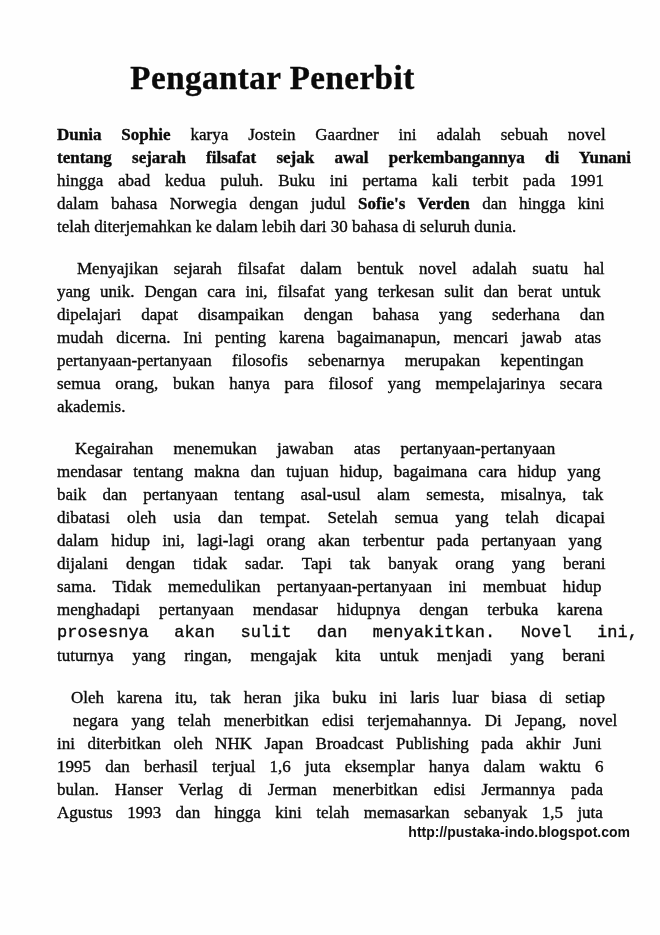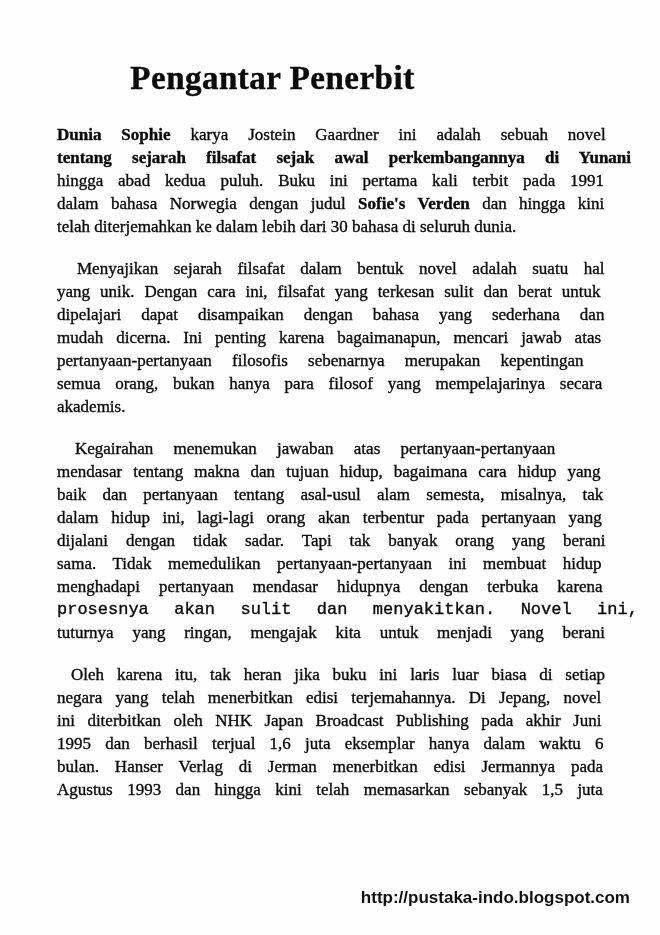--- a/index.html
+++ b/index.html
@@ -43,24 +43,24 @@
     font-size: 17px;
     white-space: nowrap;
     overflow: hidden;
     -webkit-text-stroke: 0.35px #0a0a0a;
   }
   .seg-wrap { display: inline-block; }
   .seg-bold { font-weight: bold; }
   .seg-italic { }
   .footer-url {
     position: absolute;
-    top: 888px;
+    top: 824px;
     right: 30px;
     font-family: "Liberation Sans", sans-serif;
-    font-size: 17px;
+    font-size: 14px;
     font-weight: bold;
     color: #111111;
   }
 </style>
 </head>
 <body>
 
 <div class="page">
   <div class="doc-title">Pengantar Penerbit</div>
 
@@ -78,30 +78,31 @@
         <div class="line fit" style="word-spacing: 15.69px;"><span class="seg-wrap"><span>dipelajari dapat disampaikan dengan bahasa yang sederhana dan</span></span></div>
         <div class="line fit" style="word-spacing: 8.65px;"><span class="seg-wrap"><span>mudah dicerna. Ini penting karena bagaimanapun, mencari jawab atas</span></span></div>
         <div class="line fit" style="word-spacing: 16px;"><span class="seg-wrap"><span>pertanyaan-pertanyaan filosofis sebenarnya merupakan kepentingan</span></span></div>
         <div class="line fit" style="word-spacing: 10.52px;"><span class="seg-wrap"><span>semua orang, bukan hanya para filosof yang mempelajarinya secara</span></span></div>
         <div class="line"><span class="seg-wrap"><span>akademis.</span></span></div>
       </div>
       <div class="paragraph">
         <div class="line fit" style="padding-left: 18px; word-spacing: 16px;"><span class="seg-wrap"><span>Kegairahan menemukan jawaban atas pertanyaan-pertanyaan</span></span></div>
         <div class="line fit" style="word-spacing: 6.78px;"><span class="seg-wrap"><span>mendasar tentang makna dan tujuan hidup, bagaimana cara hidup yang</span></span></div>
         <div class="line fit" style="word-spacing: 11.99px;"><span class="seg-wrap"><span>baik dan pertanyaan tentang asal-usul alam semesta, misalnya, tak</span></span></div>
+        <div class="line fit" style="word-spacing: 12.94px;"><span class="seg-wrap"><span>dibatasi oleh usia dan tempat. Setelah semua yang telah dicapai</span></span></div>
         <div class="line fit" style="word-spacing: 8.38px;"><span class="seg-wrap"><span>dalam hidup ini, lagi-lagi orang akan terbentur pada pertanyaan yang</span></span></div>
         <div class="line fit" style="word-spacing: 13.69px;"><span class="seg-wrap"><span>dijalani dengan tidak sadar. Tapi tak banyak orang yang berani</span></span></div>
         <div class="line fit" style="word-spacing: 12.3px;"><span class="seg-wrap"><span>sama. Tidak memedulikan pertanyaan-pertanyaan ini membuat hidup</span></span></div>
         <div class="line fit" style="word-spacing: 14.79px;"><span class="seg-wrap"><span>menghadapi pertanyaan mendasar hidupnya dengan terbuka karena</span></span></div>
         <div class="line fit" style="word-spacing: 15.2px; font-family: Liberation Mono, monospace;"><span class="seg-wrap"><span>prosesnya akan sulit dan menyakitkan. Novel ini, melalui gaya</span></span></div>
         <div class="line fit" style="word-spacing: 14.49px;"><span class="seg-wrap"><span>tuturnya yang ringan, mengajak kita untuk menjadi yang berani</span></span></div>
       </div>
       <div class="paragraph">
         <div class="line fit" style="padding-left: 14px; word-spacing: 8.58px;"><span class="seg-wrap"><span>Oleh karena itu, tak heran jika buku ini laris luar biasa di setiap</span></span></div>
-        <div class="line fit" style="word-spacing: 8.91px;"><span class="seg-wrap"><span>negara yang telah menerbitkan edisi terjemahannya. Di Jepang, novel</span></span></div>
+        <div class="line fit" style="word-spacing: 8.91px; margin-left: 16px;"><span class="seg-wrap"><span>negara yang telah menerbitkan edisi terjemahannya. Di Jepang, novel</span></span></div>
         <div class="line fit" style="word-spacing: 8.19px;"><span class="seg-wrap"><span>ini diterbitkan oleh NHK Japan Broadcast Publishing pada akhir Juni</span></span></div>
         <div class="line fit" style="word-spacing: 9.95px;"><span class="seg-wrap"><span>1995 dan berhasil terjual 1,6 juta eksemplar hanya dalam waktu 6</span></span></div>
         <div class="line fit" style="word-spacing: 11.58px;"><span class="seg-wrap"><span>bulan. Hanser Verlag di Jerman menerbitkan edisi Jermannya pada</span></span></div>
         <div class="line fit" style="word-spacing: 10.19px;"><span class="seg-wrap"><span>Agustus 1993 dan hingga kini telah memasarkan sebanyak 1,5 juta</span></span></div>
       </div>
     </div>
 
   <div class="footer-url">http://pustaka-indo.blogspot.com</div>
 </div>
 

